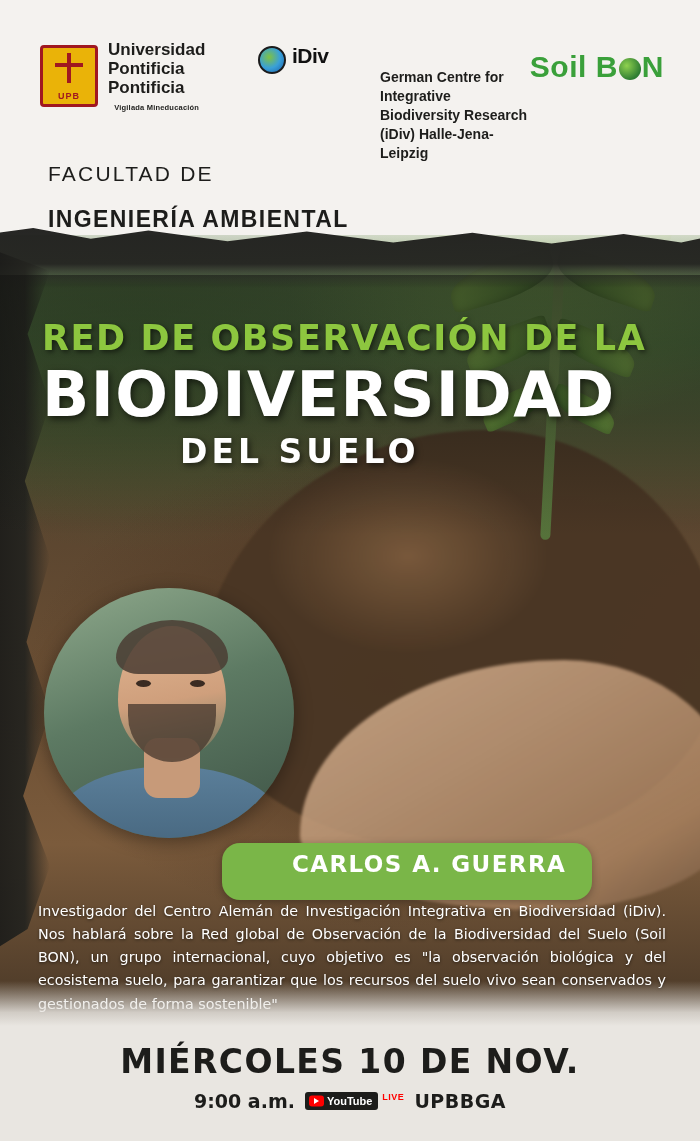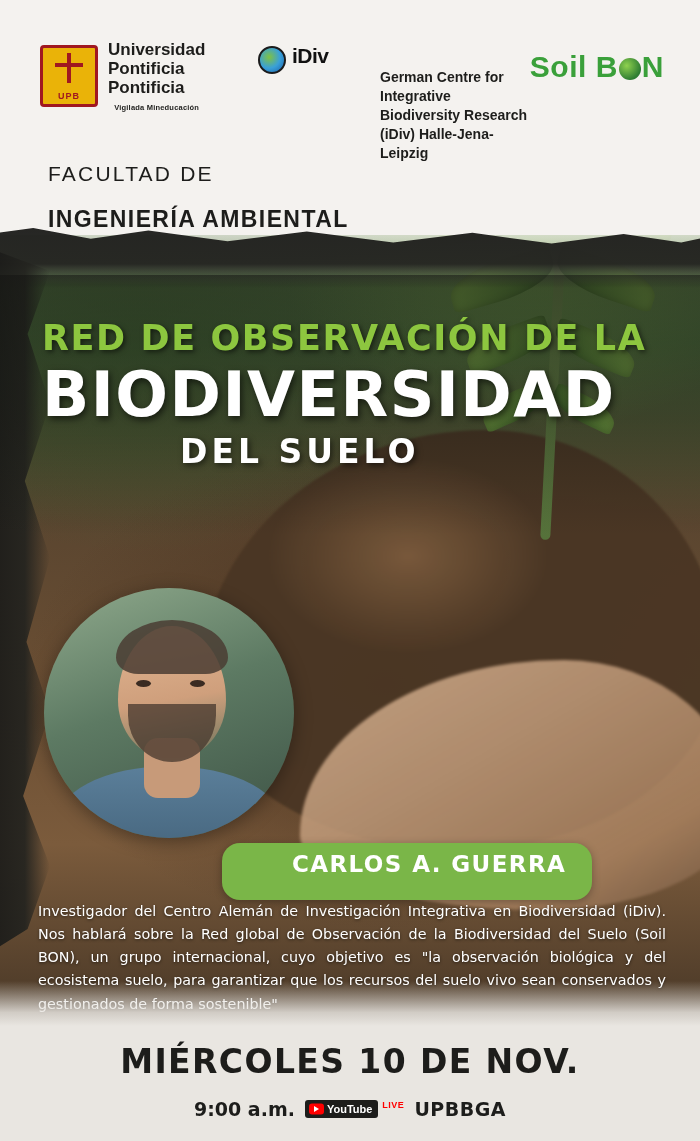--- a/index.html
+++ b/index.html
@@ -309,21 +309,21 @@
     background: linear-gradient(180deg, rgba(233,230,225,0) 0%, rgba(233,230,225,0.85) 70%, #e9e6e1 100%);
   }
   .date {
     position: absolute; left: 0; top: 16px; width: 700px;
     text-align: center;
     font-size: 33px; font-weight: bold; color: #1d1d1b;
     letter-spacing: 1.4px;
     font-family: "DejaVu Sans", sans-serif;
   }
   .timerow {
-    position: absolute; left: 0; top: 72px; width: 700px;
+    position: absolute; left: 0; top: 64px; width: 700px;
     display: flex; align-items: center; justify-content: center; gap: 10px;
   }
   .time {
     font-size: 19px; font-weight: bold; color: #1d1d1b;
     font-family: "DejaVu Sans", sans-serif;
   }
   .yt {
     display: inline-flex; gap: 4px;
   }
   .yt-badge {

